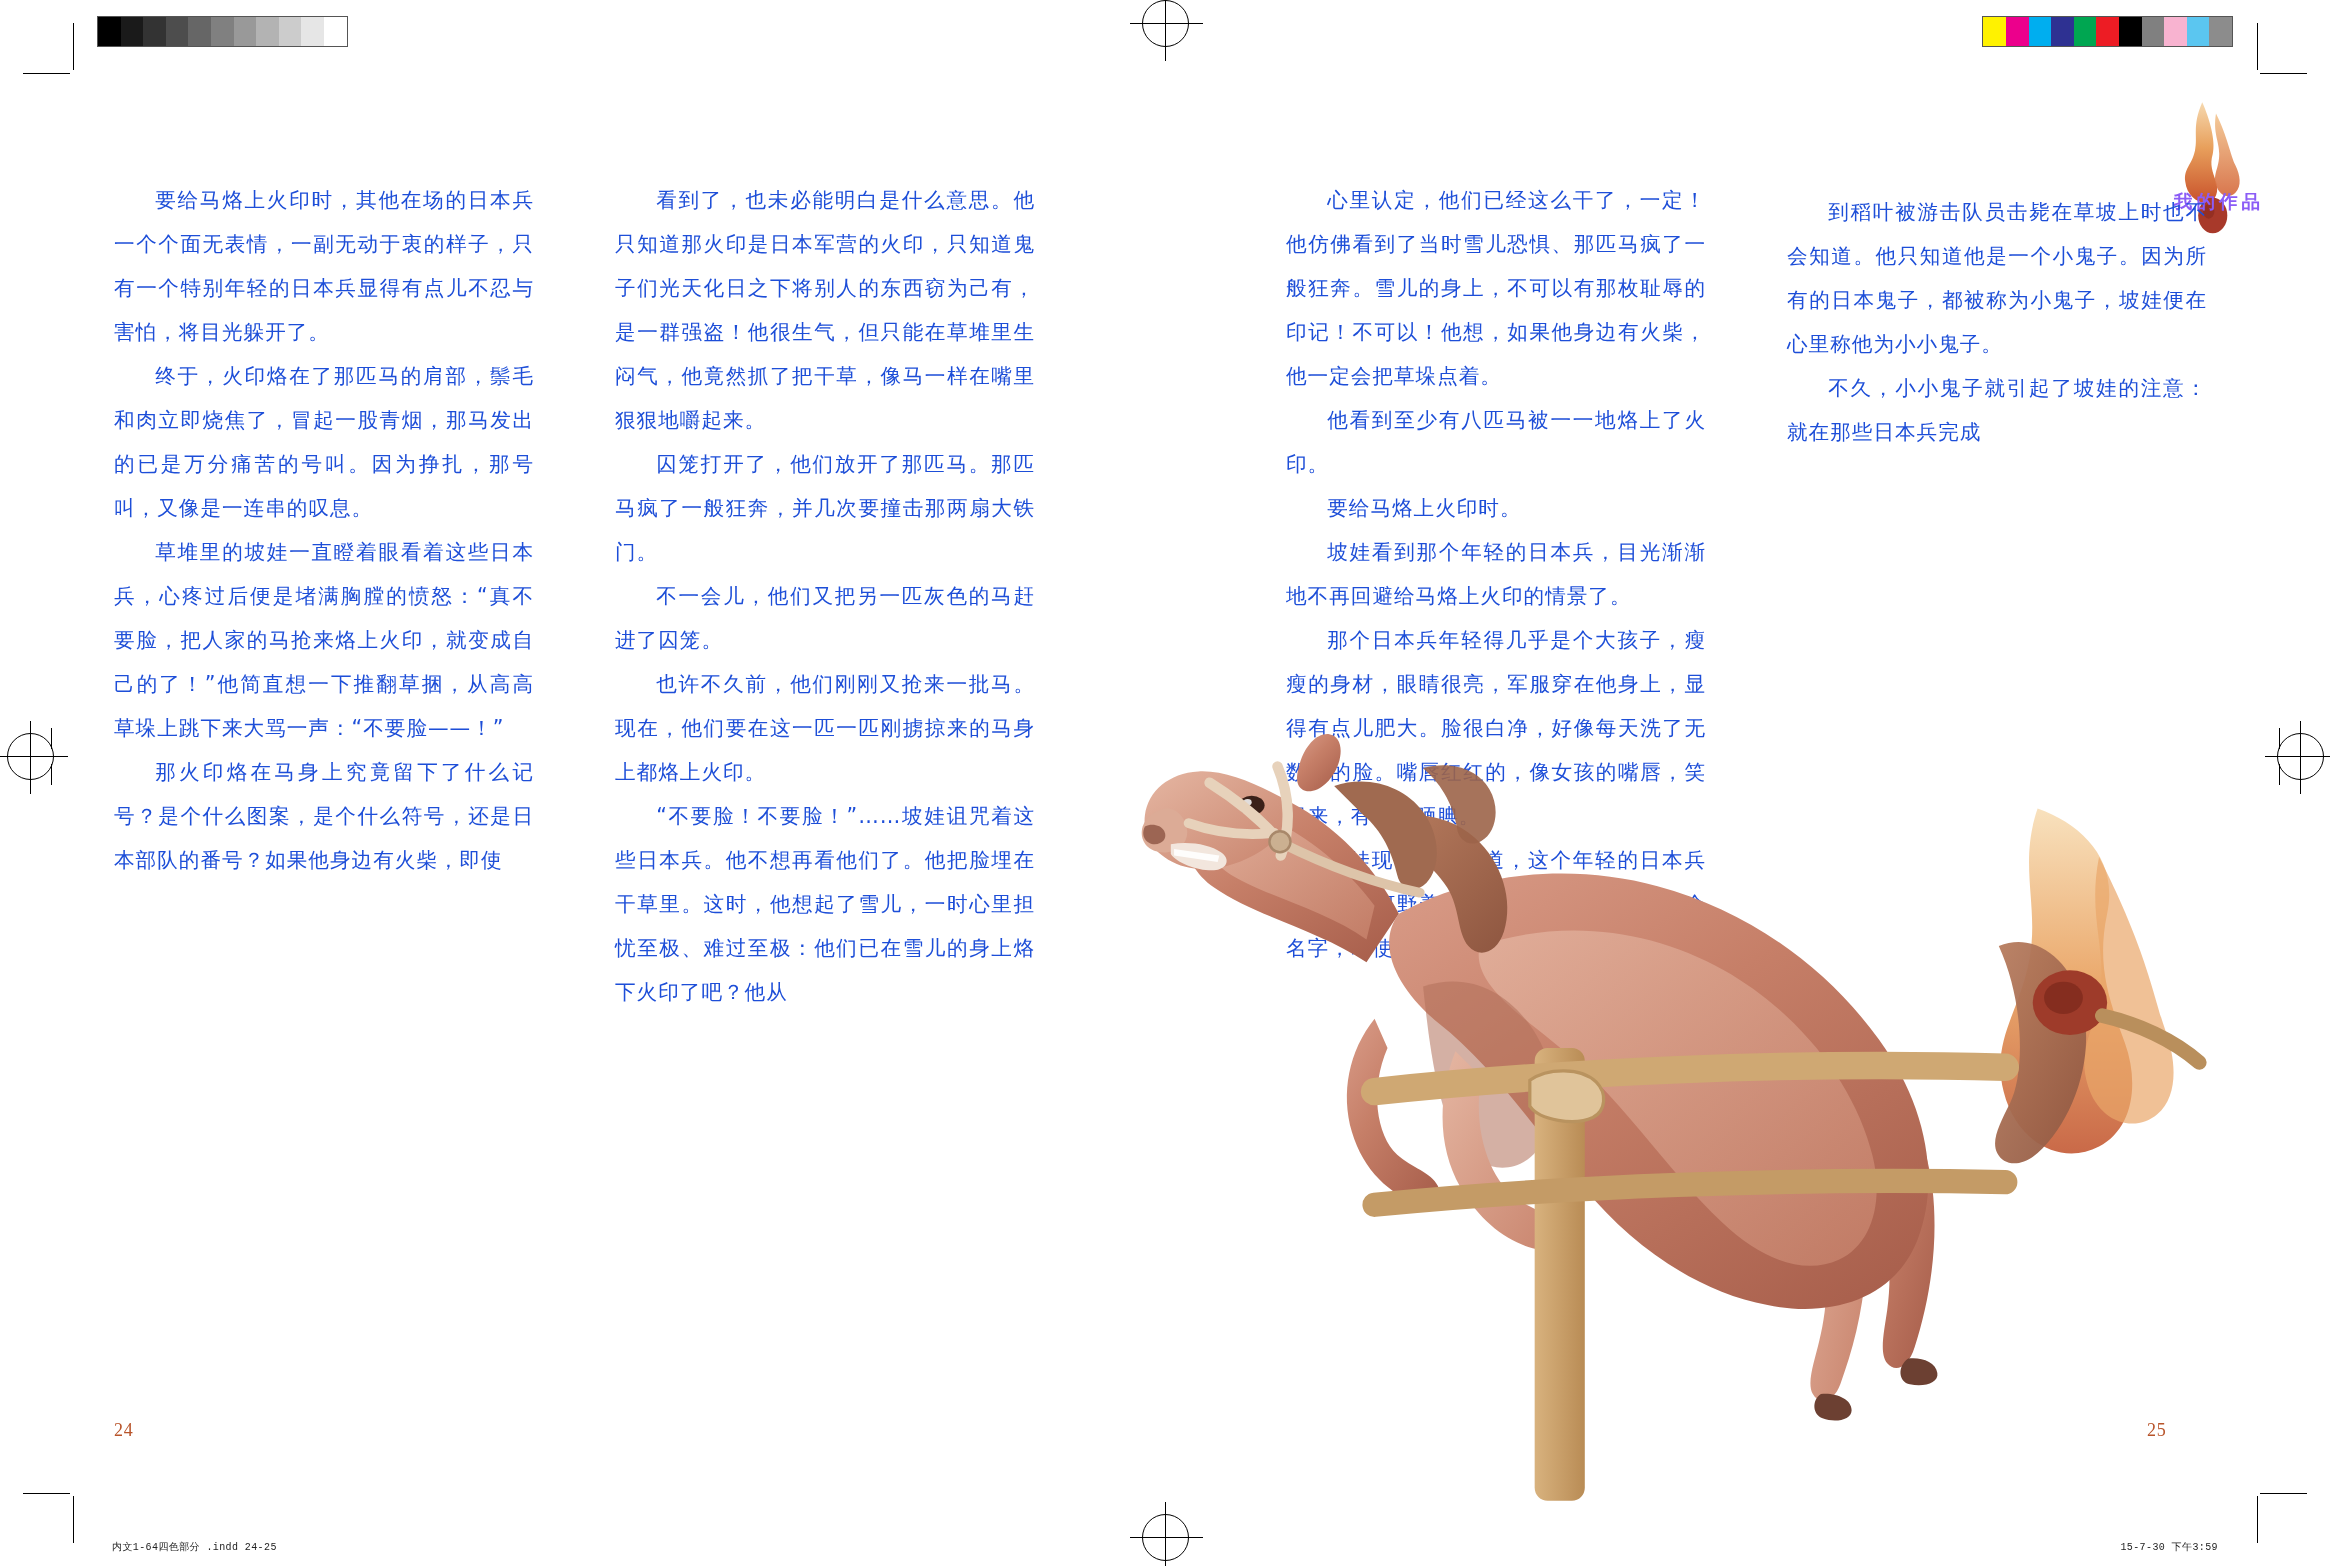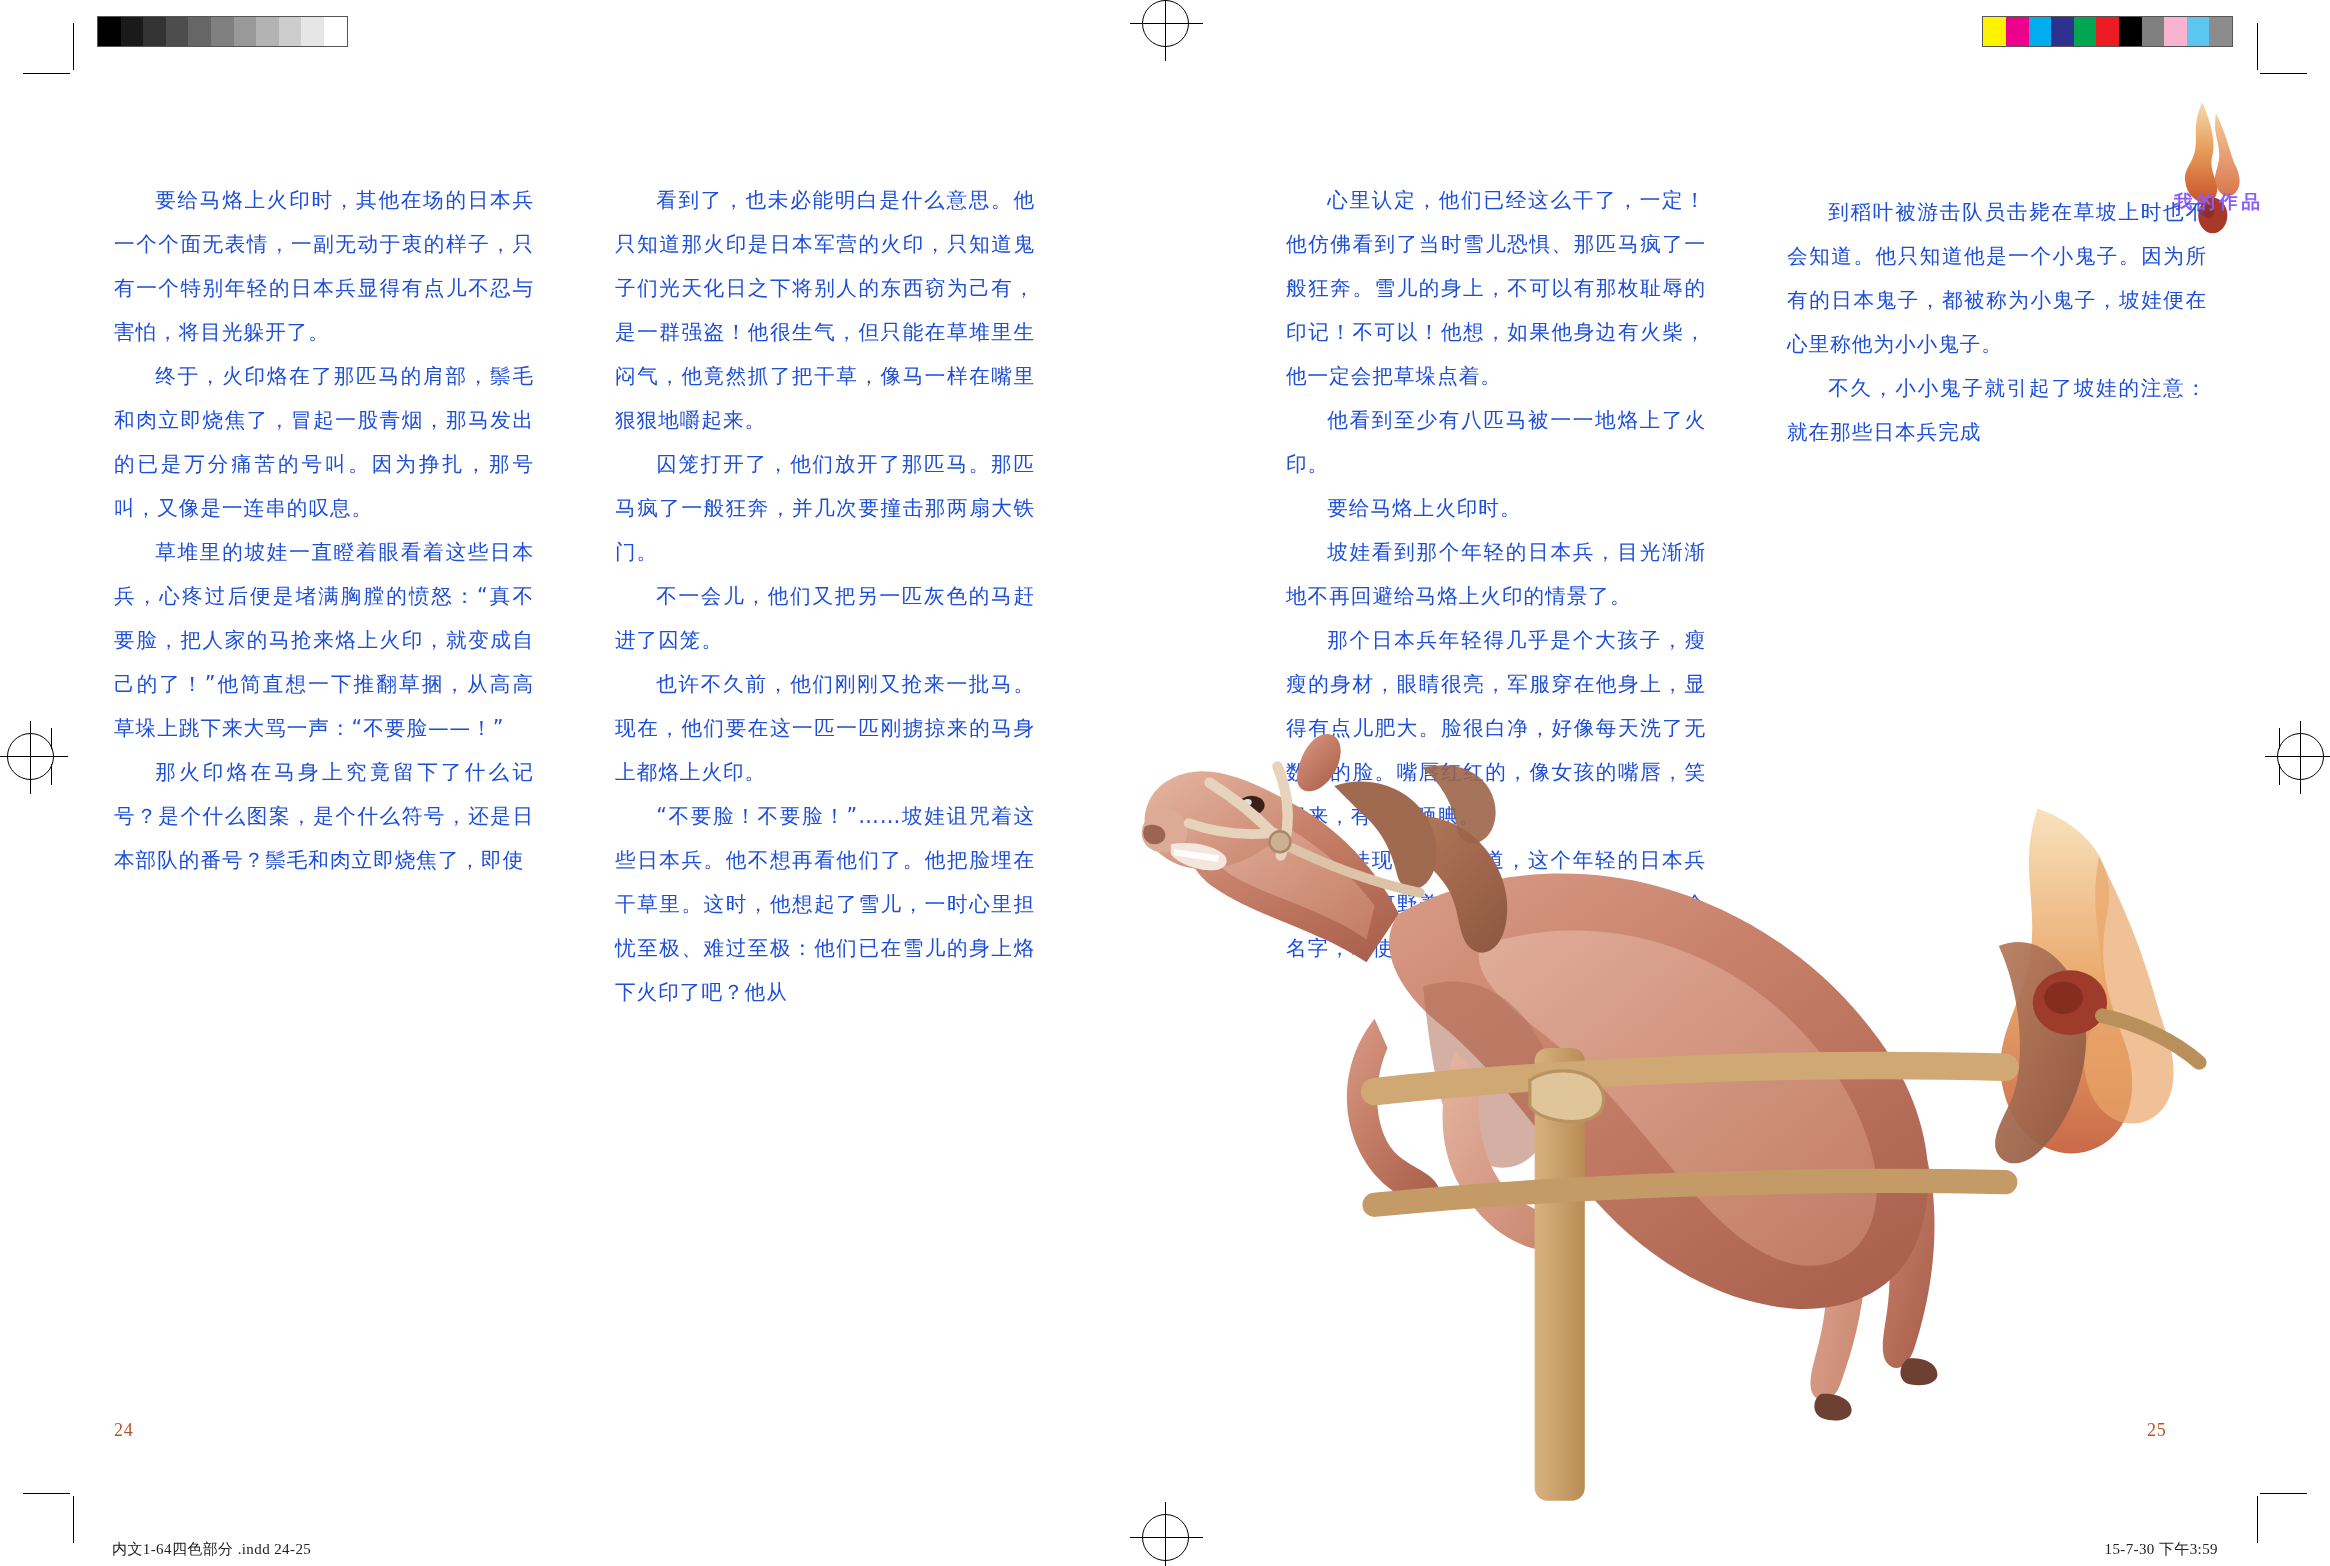--- a/index.html
+++ b/index.html
@@ -131,22 +131,22 @@
     left: 1083px;
     top: 517px;
     width: 1132px;
     height: 938px;
     overflow: hidden;
   }
 
   
   .slug {
     position: absolute;
-    font-family: Liberation Serif, serif;
-    font-size: 15px;
+    font-family: Liberation Mono, monospace;
+    font-size: 10px;
     color: #222;
     letter-spacing: 0.4px;
     white-space: nowrap;
   }
 </style>
 </head>
 <body>
 
 <div class="crop-mark" style="left:22.6px;top:22.6px;width:73px;height:73px;">
   <div class="h" style="left:0;top:50px;width:47px;"></div>
@@ -228,21 +228,21 @@
       <ellipse cx="258" cy="150" rx="18" ry="22" fill="#a8392a"></ellipse>
       <ellipse cx="253" cy="145" rx="7" ry="9" fill="#8d2b20" opacity="0.7"></ellipse>
     </svg>
     <div class="mark-label">我的作品</div>
   </div>
 
   <div class="col" id="col-1" style="left:65px;top:129px;">
       <p>要给马烙上火印时，其他在场的日本兵一个个面无表情，一副无动于衷的样子，只有一个特别年轻的日本兵显得有点儿不忍与害怕，将目光躲开了。</p>
       <p>终于，火印烙在了那匹马的肩部，鬃毛和肉立即烧焦了，冒起一股青烟，那马发出的已是万分痛苦的号叫。因为挣扎，那号叫，又像是一连串的叹息。</p>
       <p>草堆里的坡娃一直瞪着眼看着这些日本兵，心疼过后便是堵满胸膛的愤怒：“真不要脸，把人家的马抢来烙上火印，就变成自己的了！”他简直想一下推翻草捆，从高高草垛上跳下来大骂一声：“不要脸——！”</p>
-      <p>那火印烙在马身上究竟留下了什么记号？是个什么图案，是个什么符号，还是日本部队的番号？鬃毛和肉立即烧焦了，即使</p>
+      <p>那火印烙在马身上究竟留下了什么记号？是个什么图案，是个什么符号，还是日本部队的番号？如果他身边有火柴，即使</p>
     </div>
   <div class="col" id="col-2" style="left:566px;top:129px;">
       <p>看到了，也未必能明白是什么意思。他只知道那火印是日本军营的火印，只知道鬼子们光天化日之下将别人的东西窃为己有，是一群强盗！他很生气，但只能在草堆里生闷气，他竟然抓了把干草，像马一样在嘴里狠狠地嚼起来。</p>
       <p>囚笼打开了，他们放开了那匹马。那匹马疯了一般狂奔，并几次要撞击那两扇大铁门。</p>
       <p>不一会儿，他们又把另一匹灰色的马赶进了囚笼。</p>
       <p>也许不久前，他们刚刚又抢来一批马。现在，他们要在这一匹一匹刚掳掠来的马身上都烙上火印。</p>
       <p>“不要脸！不要脸！”……坡娃诅咒着这些日本兵。他不想再看他们了。他把脸埋在干草里。这时，他想起了雪儿，一时心里担忧至极、难过至极：他们已在雪儿的身上烙下火印了吧？他从</p>
     </div>
   <div class="col" id="col-3" style="left:1237px;top:129px;">
       <p>心里认定，他们已经这么干了，一定！他仿佛看到了当时雪儿恐惧、那匹马疯了一般狂奔。雪儿的身上，不可以有那枚耻辱的印记！不可以！他想，如果他身边有火柴，他一定会把草垛点着。</p>

